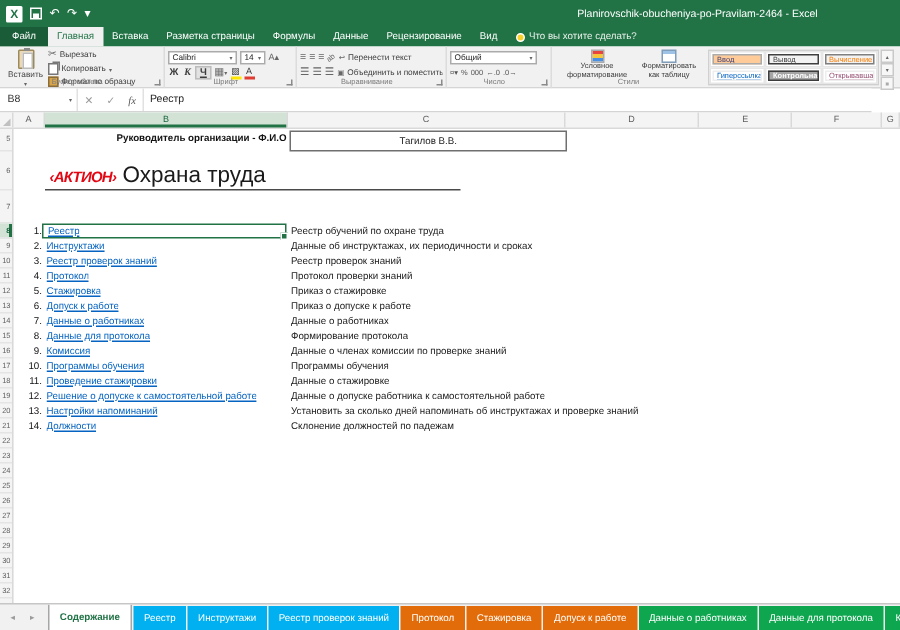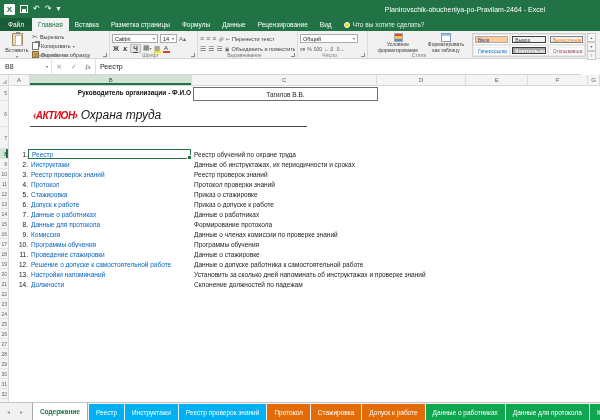--- a/index.html
+++ b/index.html
@@ -76,21 +76,21 @@
   .sheet { position:absolute; left:0; top:86px; width:600px; height:316px; background:#fff; overflow:hidden; }
   .rowheaders { position:absolute; left:0; top:0; width:9px; height:316px; background:#f4f4f4; border-right:1px solid #d9d9d9; overflow:hidden; }
   .rowhdr { font-size:5px; color:#5e5e5e; text-align:right; padding-right:1px; border-bottom:1px solid #e4e4e4; overflow:hidden; }
   .rowhdr.sel { background:#d2e3d6; color:#17623b; box-shadow:inset -2px 0 0 #217346; font-weight:bold; }
   .grid { position:absolute; left:9px; top:0; width:591px; height:316px; }
   .mgr-row { position:absolute; left:0; top:1px; width:591px; height:14px; }
   .mgr-label { position:absolute; left:0; width:182px; text-align:right; top:2px; font-weight:bold; font-size:6.5px; color:#111; white-space:nowrap; }
   .mgr-value { position:absolute; left:184px; width:185px; top:0; height:14px; border:1px solid #6f6f6f; text-align:center; font-size:6.5px; color:#222; line-height:13px; }
   .logo { position:absolute; left:24px; top:22px; white-space:nowrap; font-size:10px; }
   .logo .brand { font-weight:bold; font-style:italic; letter-spacing:-0.5px; }
-  .logo .suffix { font-style:italic; color:#1a1a1a; font-size:12px;text-align:right; }
+  .logo .suffix { color:#1a1a1a; font-size:15px;text-align:right; }
   .logo-rule { position:absolute; left:21px; top:40px; width:277px; border-top:1px solid #4a4a4a; }
   .page-title { position:absolute; left:60px; top:47px; width:336px; text-align:center; font-weight:bold; font-size:8.5px; color:#111; }
   .toc { position:absolute; left:0; top:63px; width:591px; }
   .tocrow { height:10px; display:flex; align-items:center; position:relative; }
   .toc-num { width:19px; text-align:right; font-size:6.5px; color:#111; flex:none; }
   .toc-linkcell { width:163px; flex:none; padding-left:3px; position:relative; height:10px; display:flex; align-items:center; }
   .toc-link { font-size:6.5px; color:#0563c1; text-decoration:underline; white-space:nowrap; overflow:hidden; }
   .tocrow.selected .toc-linkcell { border:1.5px solid #217346; }
   .tocrow.selected .toc-linkcell::after { content:""; position:absolute; right:-2px; bottom:-2px; width:3px; height:3px; background:#217346; border:1px solid #fff; }
   .toc-desc { padding-left:3px; font-size:6.5px; color:#222; white-space:nowrap; overflow:hidden; }

